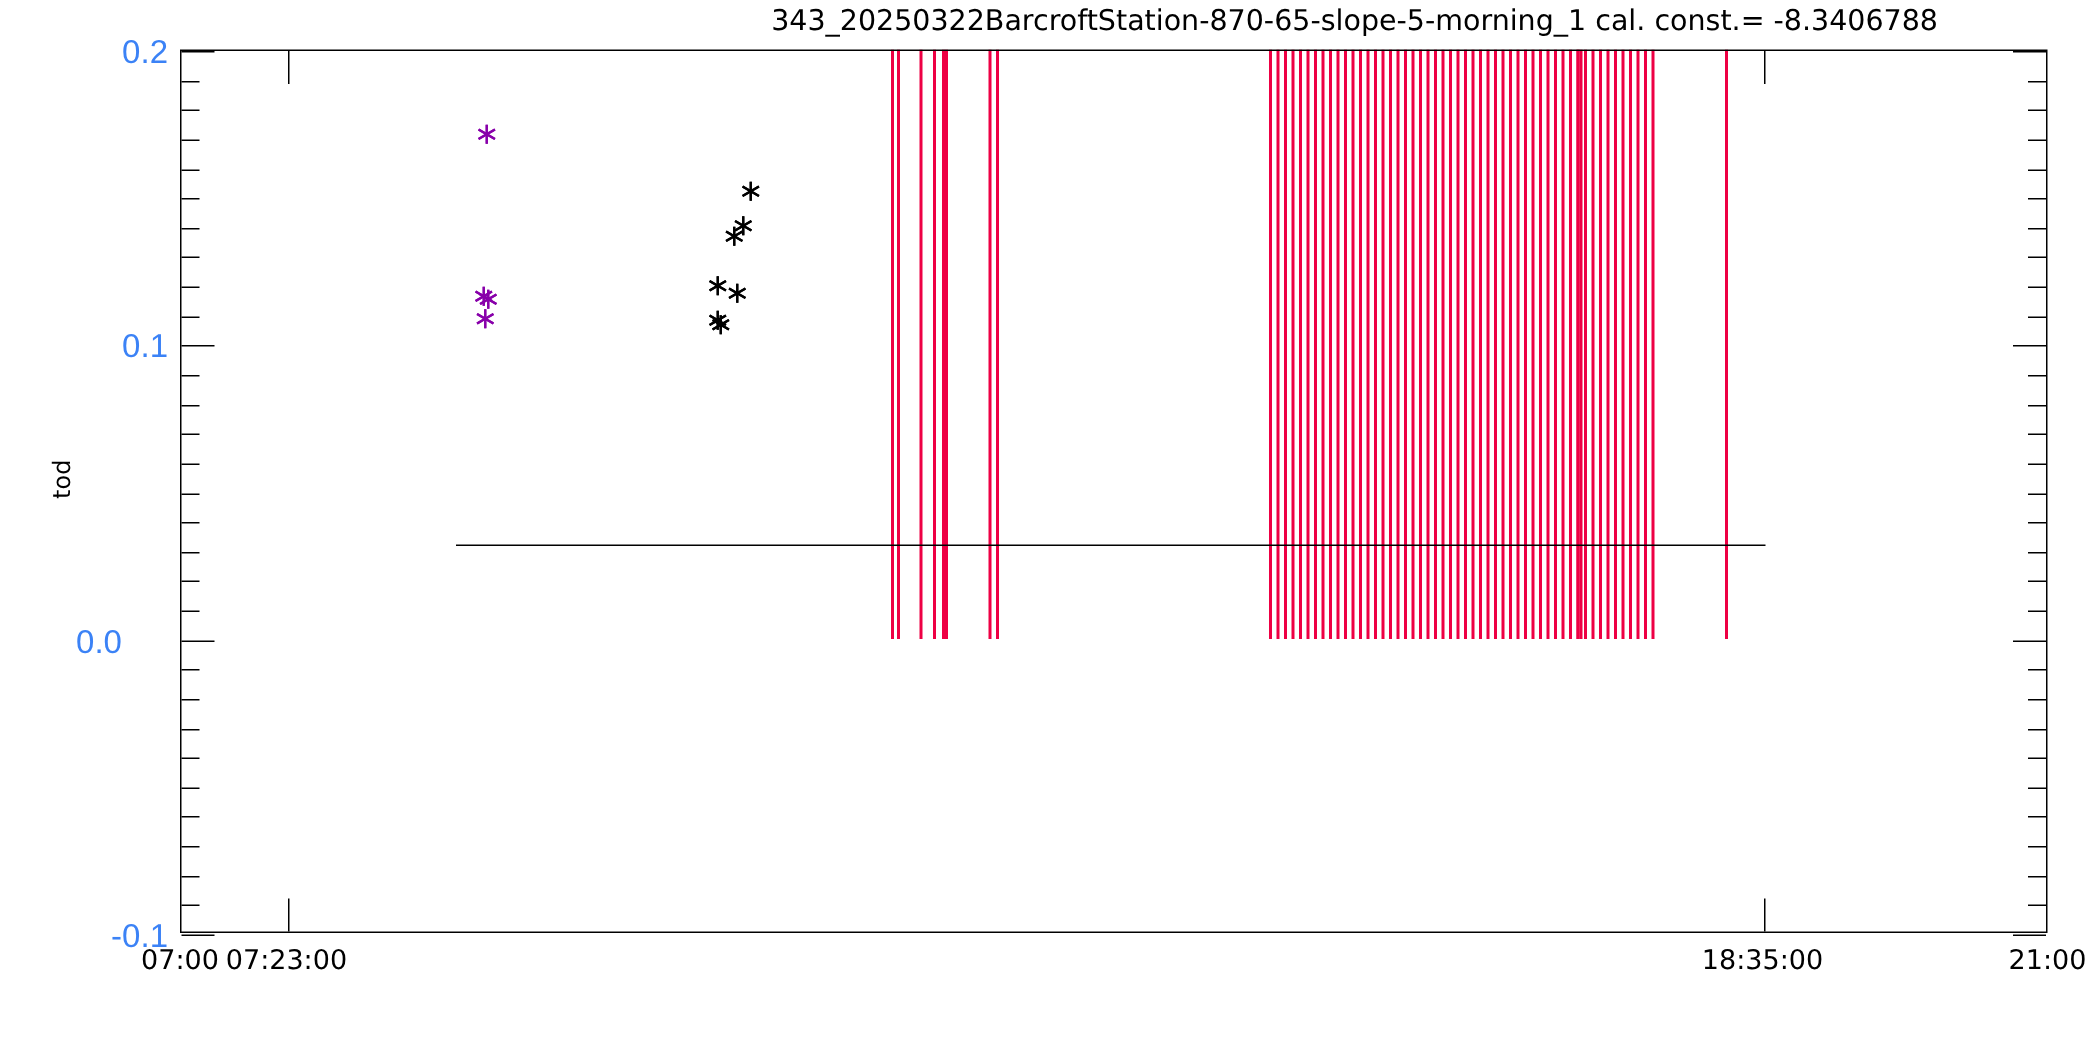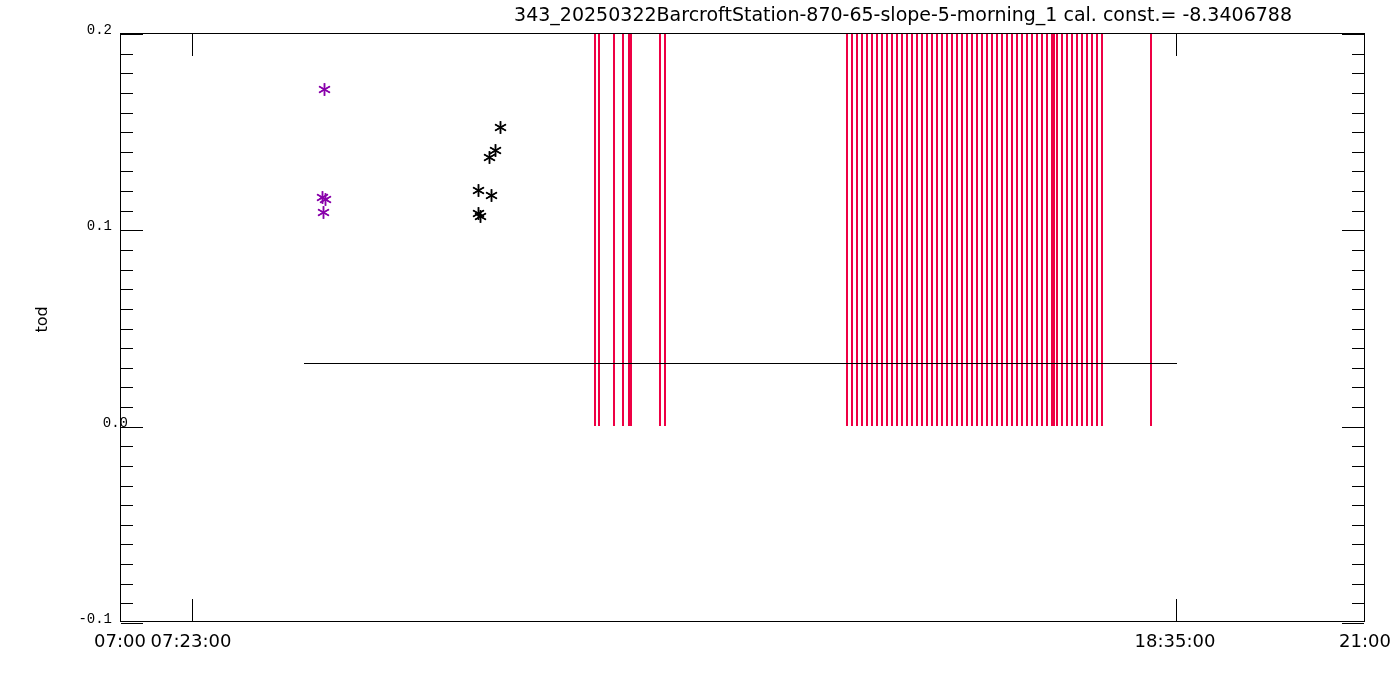--- a/index.html
+++ b/index.html
@@ -76,23 +76,23 @@
   .xtick-t {
     position: absolute;
     top: 0;
     width: 0;
     border-left: 1.5px solid #000000;
   }
   .xtick-t.major { height: 22px; }
 
   .ylabel-text {
     position: absolute;
-    font-family: Liberation Mono, monospace;
-    font-size: 14px;
-    color: #000000;
+    font-family: Liberation Sans, sans-serif;
+    font-size: 22px;
+    color: #3b82f6;
     text-align: right;
     white-space: nowrap;
   }
   .xlabel-text {
     position: absolute;
     font-family: "DejaVu Sans", sans-serif;
     font-size: 18px;
     color: #000000;
     white-space: nowrap;
   }
@@ -404,21 +404,21 @@
       <div class="ytick-r minor" style="top: 569.367px;"></div>
       <div class="xtick major" style="left: 70.965px;"></div>
       <div class="xtick-t major" style="left: 70.965px;"></div>
       <div class="xtick major" style="left: 1055.01px;"></div>
       <div class="xtick-t major" style="left: 1055.01px;"></div>
     </div>
 
   <div id="axis-labels">
       <div class="ylabel-text" style="left: 20px; width: 92px; top: 22px;">0.2</div>
       <div class="ylabel-text" style="left: 20px; width: 92px; top: 218.333px;">0.1</div>
-      <div class="ylabel-text" style="left: 36px; width: 92px; top: 414.667px;">0.0</div>
+      <div class="ylabel-text" style="left: 20px; width: 92px; top: 414.667px; text-align: center;">0.0</div>
       <div class="ylabel-text" style="left: 20px; width: 92px; top: 611px;">-0.1</div>
       <div class="xlabel-text" style="left: 60px; width: 120px; text-align: center; top: 630px;">07:00</div>
       <div class="xlabel-text" style="left: 130.965px; width: 120px; text-align: center; top: 630px;">07:23:00</div>
       <div class="xlabel-text" style="left: 1115.01px; width: 120px; text-align: center; top: 630px;">18:35:00</div>
       <div class="xlabel-text" style="left: 1305px; width: 120px; text-align: center; top: 630px;">21:00</div>
     </div>
 
 </div>
 
 </body></html>

